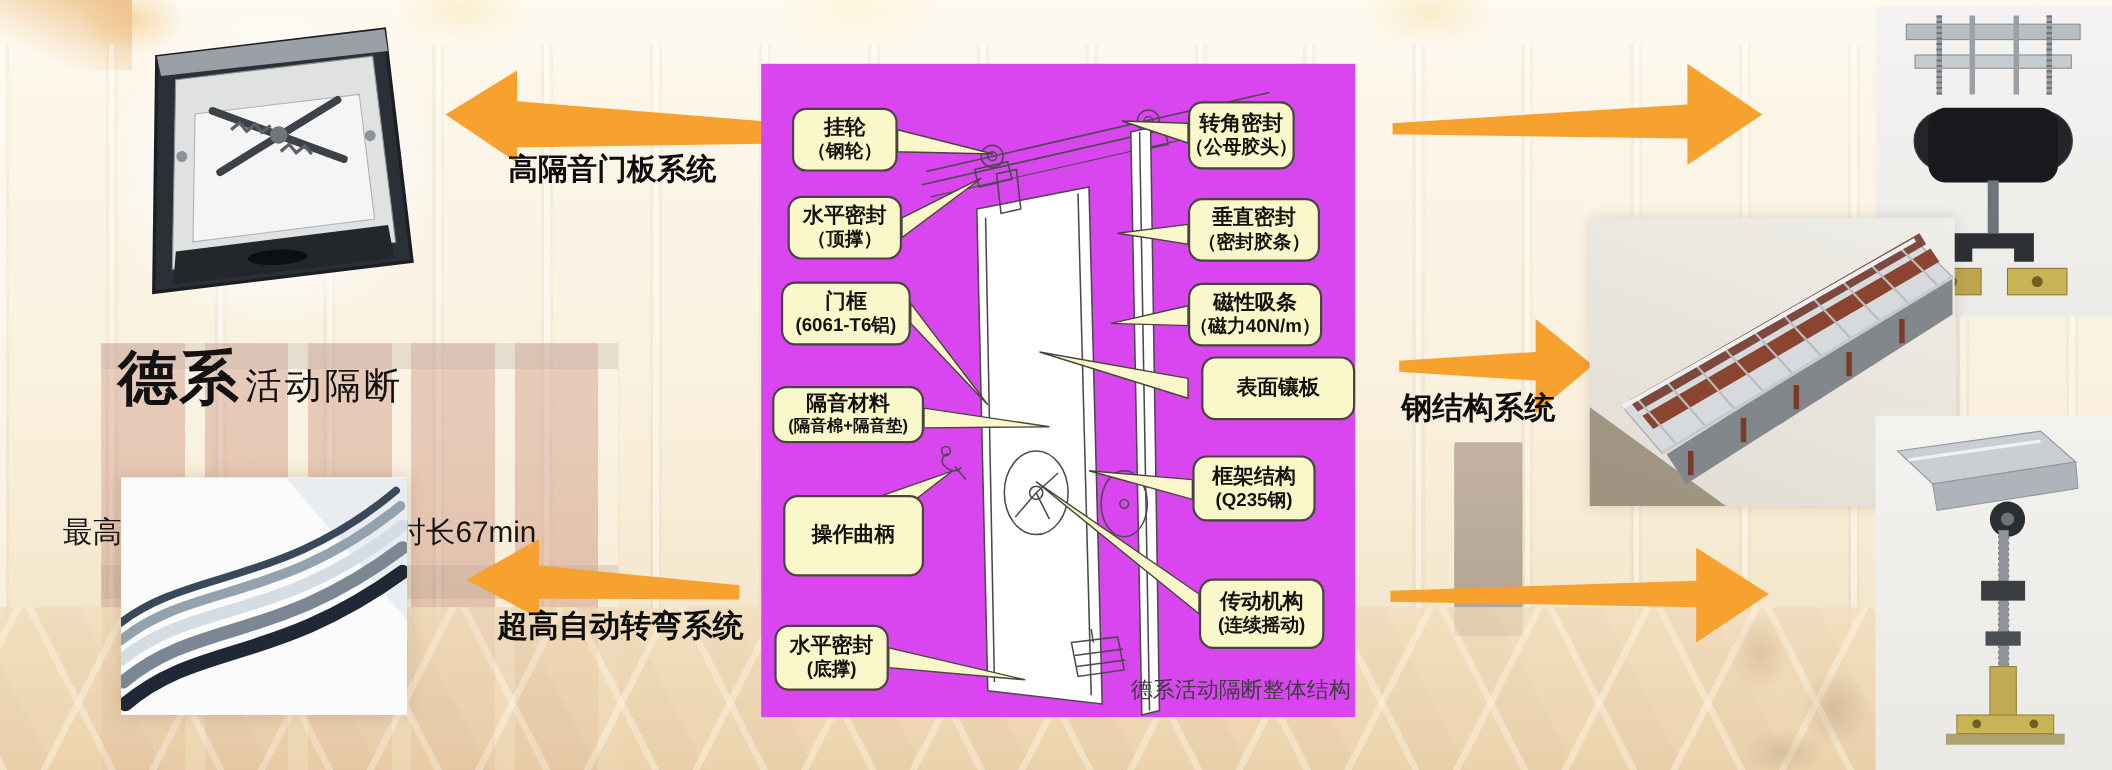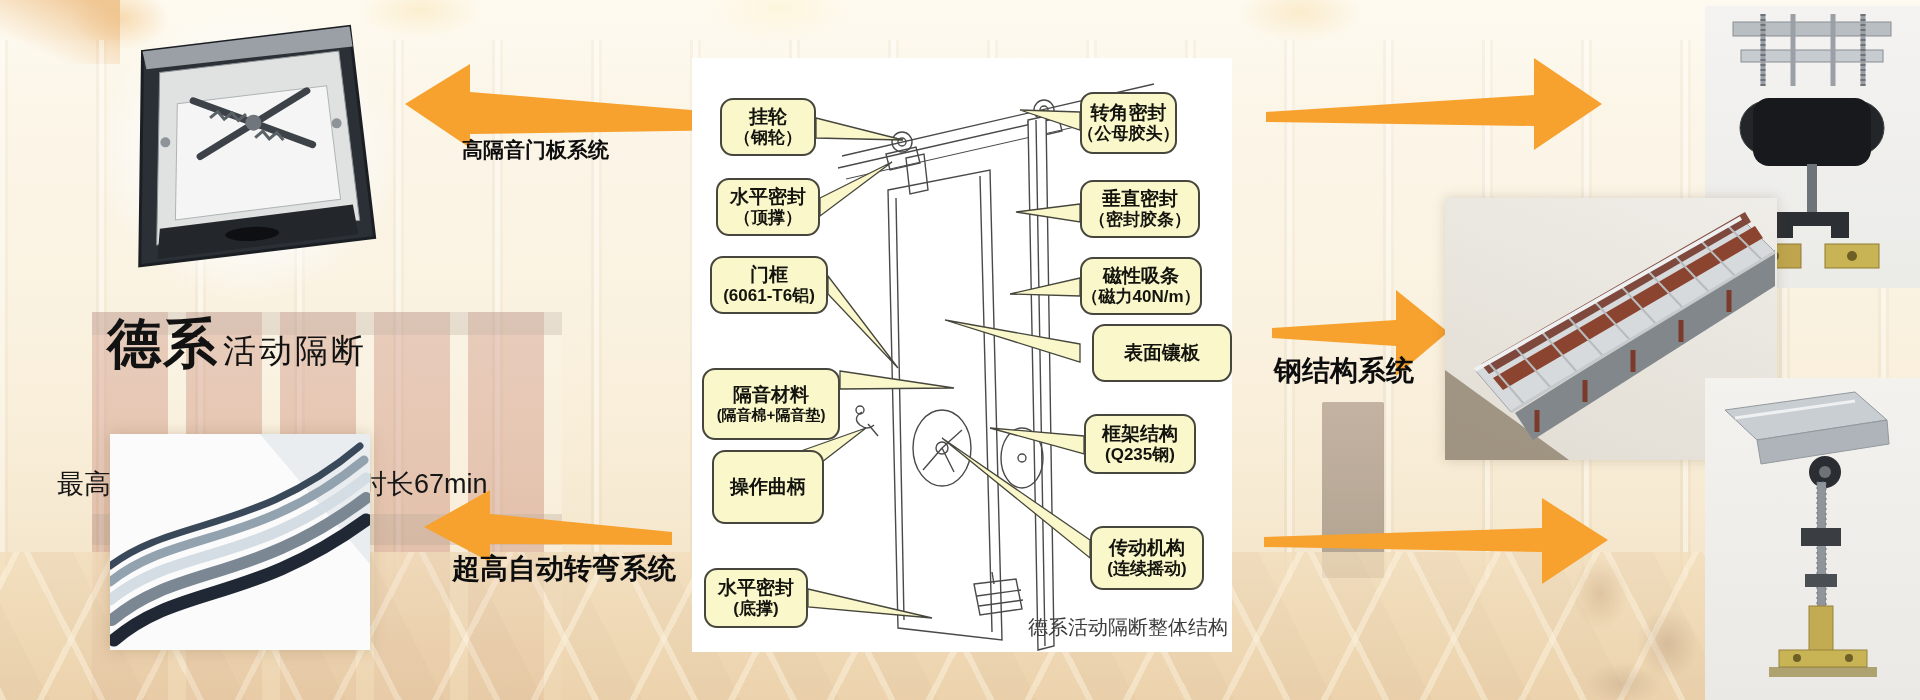--- a/index.html
+++ b/index.html
@@ -49,21 +49,21 @@
   .hero-title .b{font-size:54px;font-weight:800;letter-spacing:2px;}
   .hero-title .l{font-size:33px;font-weight:400;margin-left:4px;letter-spacing:3px;}
   .hero-sub{position:absolute;left:57px;top:466px;font-size:27px;font-weight:500;white-space:nowrap;color:#161616;}
 
   
   .arrows{position:absolute;inset:0;pointer-events:none;}
   .arrow{fill:var(--arrow,#F7A12F);}
   .callout{position:absolute;font-weight:700;font-size:28px;white-space:nowrap;color:#0d0d0d;}
 
   
-  .diagram{position:absolute;left:692px;top:58px;width:540px;height:594px;background:#ffffff;text-decoration:underline;}
+  .diagram{position:absolute;left:692px;top:58px;width:540px;height:594px;background:#d946ef;text-decoration:underline;}
   .diagram svg{position:absolute;inset:0;}
   .lbl{position:absolute;display:flex;flex-direction:column;align-items:center;justify-content:center;
     background:var(--label-fill,#FAF7CB);border:2px solid var(--label-border,#46463c);border-radius:13px;
     line-height:1.22;text-align:center;white-space:nowrap;color:#14140e;}
   .lbl .l1{font-size:19px;font-weight:600;}
   .lbl .l2{font-size:17px;font-weight:600;}
   .lbl.tight .l2{font-size:15px;}
   .dg-caption{position:absolute;left:326px;top:556px;width:210px;font-size:20px;color:#3c3c3c;
     text-align:right;white-space:nowrap;}
 
@@ -140,21 +140,21 @@
   </div>
 
   <svg class="arrows" width="1920" height="700" viewBox="0 0 1920 700">
     <polygon class="arrow" points="405,104 470,64 470,92 740,114 740,130 470,134 470,148"></polygon>
     <polygon class="arrow" points="424,527 490,490 490,514 672,532 672,545 490,544 490,562"></polygon>
     <polygon class="arrow" points="1602,104 1534,58 1534,95 1266,112 1266,122 1534,126 1534,150"></polygon>
     <polygon class="arrow" points="1448,332 1396,290 1396,320 1272,328 1272,338 1396,346 1396,376"></polygon>
     <polygon class="arrow" points="1608,540 1542,498 1542,528 1264,537 1264,547 1542,552 1542,584"></polygon>
   </svg>
 
-  <div class="callout" style="left:462px;top:136px;font-size:21px;">高隔音门板系统</div>
+  <div class="callout" style="left:462px;top:136px;font-size:27px;">高隔音门板系统</div>
   <div class="callout" style="left:452px;top:550px;">超高自动转弯系统</div>
   <div class="callout" style="left:1274px;top:352px;">钢结构系统</div>
 
   <div class="diagram">
     <svg width="540" height="594" viewBox="0 0 540 594">
 
       <g stroke="#4a4a4a" fill="none" stroke-width="1.4">
         <path d="M150,98 L462,26"></path>
         <path d="M146,110 L462,38"></path>
         <path d="M154,121 L462,51" stroke-width="1"></path>
@@ -211,25 +211,25 @@
       <span class="l2">（钢轮）</span>
     </div>
     <div class="lbl" style="left:24px;top:120px;width:104px;height:58px;">
       <span class="l1">水平密封</span>
       <span class="l2">（顶撑）</span>
     </div>
     <div class="lbl" style="left:18px;top:198px;width:118px;height:58px;">
       <span class="l1">门框</span>
       <span class="l2">(6061-T6铝)</span>
     </div>
-    <div class="lbl tight" style="left:10px;top:310px;width:138px;height:72px;text-align:center;">
+    <div class="lbl tight" style="left:10px;top:293px;width:138px;height:52px;text-align:center;">
       <span class="l1">隔音材料</span>
       <span class="l2">(隔音棉+隔音垫)</span>
     </div>
-    <div class="lbl" style="left:20px;top:392px;width:112px;height:74px;">
+    <div class="lbl" style="left:20px;top:392px;width:128px;height:74px;">
       <span class="l1">操作曲柄</span>
       <span class="l2"></span>
     </div>
     <div class="lbl" style="left:12px;top:510px;width:104px;height:60px;">
       <span class="l1">水平密封</span>
       <span class="l2">(底撑)</span>
     </div>
 
     <div class="lbl" style="left:388px;top:34px;width:97px;height:62px;">
       <span class="l1">转角密封</span>

